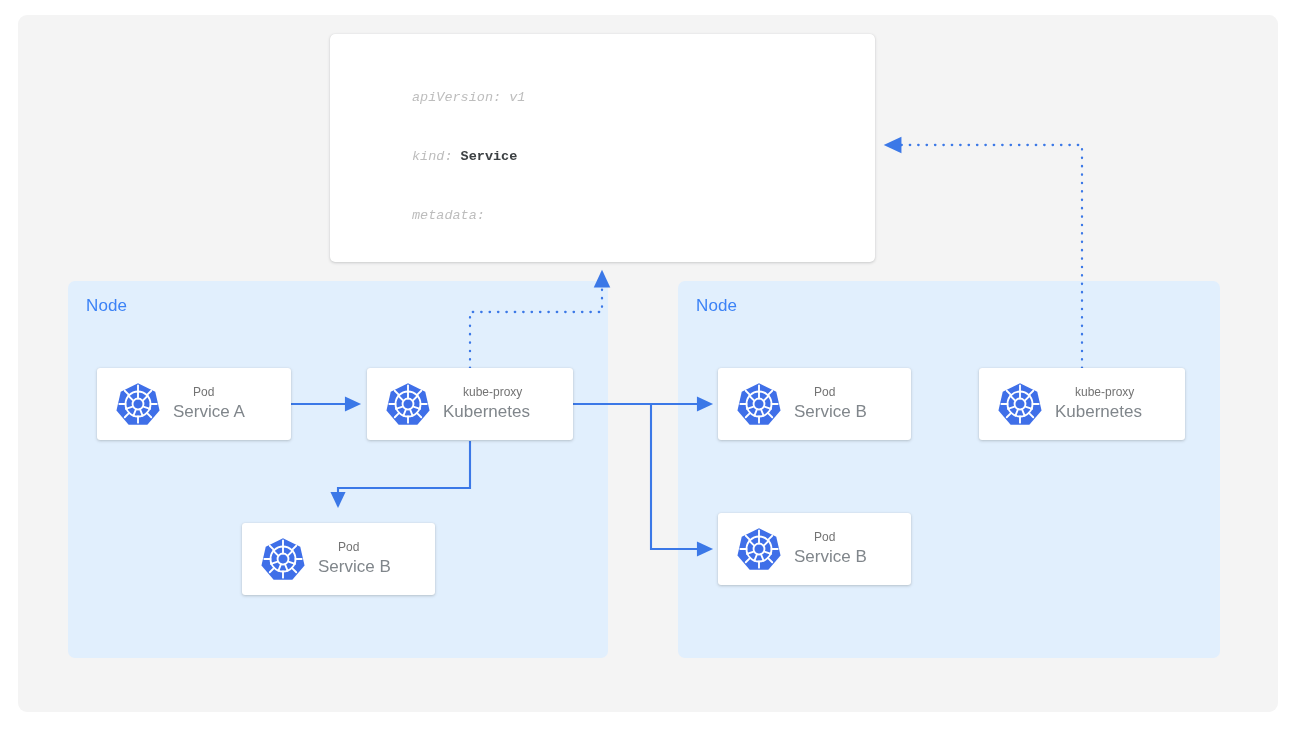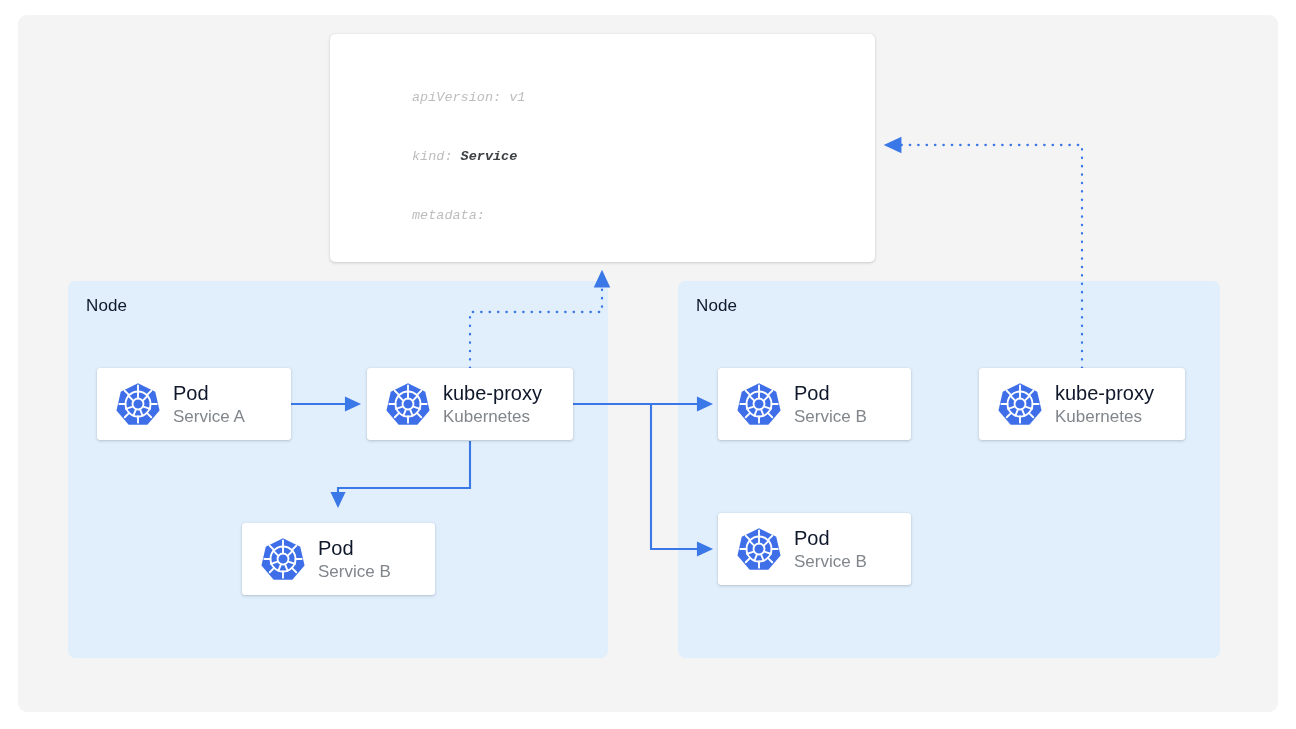--- a/index.html
+++ b/index.html
@@ -33,21 +33,21 @@
 
   
   .node-box {
     position: absolute;
     background: #e1effd;
     border-radius: 7px;
   }
   .node-label {
     position: absolute;
     font-size: 17px;
-    color: #0f172a;
+    color: #3b82f6;
     letter-spacing: 0.1px;
     white-space: nowrap;
   }
 
   
   .card {
     position: absolute;
     background: #ffffff;
     border-radius: 3px;
     box-shadow: 0 1px 3px rgba(60,64,67,0.26), 0 0 1px rgba(60,64,67,0.12);
@@ -66,24 +66,25 @@
   .card-text {
     flex: 1 1 auto;
     display: flex;
     flex-direction: column;
     justify-content: center;
     padding-left: 6px;
     padding-right: 8px;
     overflow: hidden;
   }
   .card-title {
-    font-size: 20px;
-    color: #0f172a;
+    font-size: 12px;
+    color: #737373;
     line-height: 1.32;
     white-space: nowrap;
+    margin-left: 20px;
   }
   .card-sub {
     font-size: 17px;
     color: #80868b;
     line-height: 1.32;
     white-space: nowrap;
   }
 
   
   .yaml-panel {
@@ -102,21 +103,21 @@
     position: absolute;
     left: 82px;
     top: 15px;
     font-family: "Liberation Mono", "DejaVu Sans Mono", monospace;
     font-size: 13.5px;
     line-height: 19.6px;
     white-space: pre;
   }
   .yaml-line { display: block; }
   .y-dim { color: #bdbdbd; font-style: italic; }
-  .y-strong { color: #3c4043; font-style: italic; font-weight: bold; }
+  .y-strong { color: #3c4043; font-weight: bold; }
 
   
   #wires {
     position: absolute;
     left: 0;
     top: 0;
     width: 1296px;
     height: 729px;
     pointer-events: none;
   }

